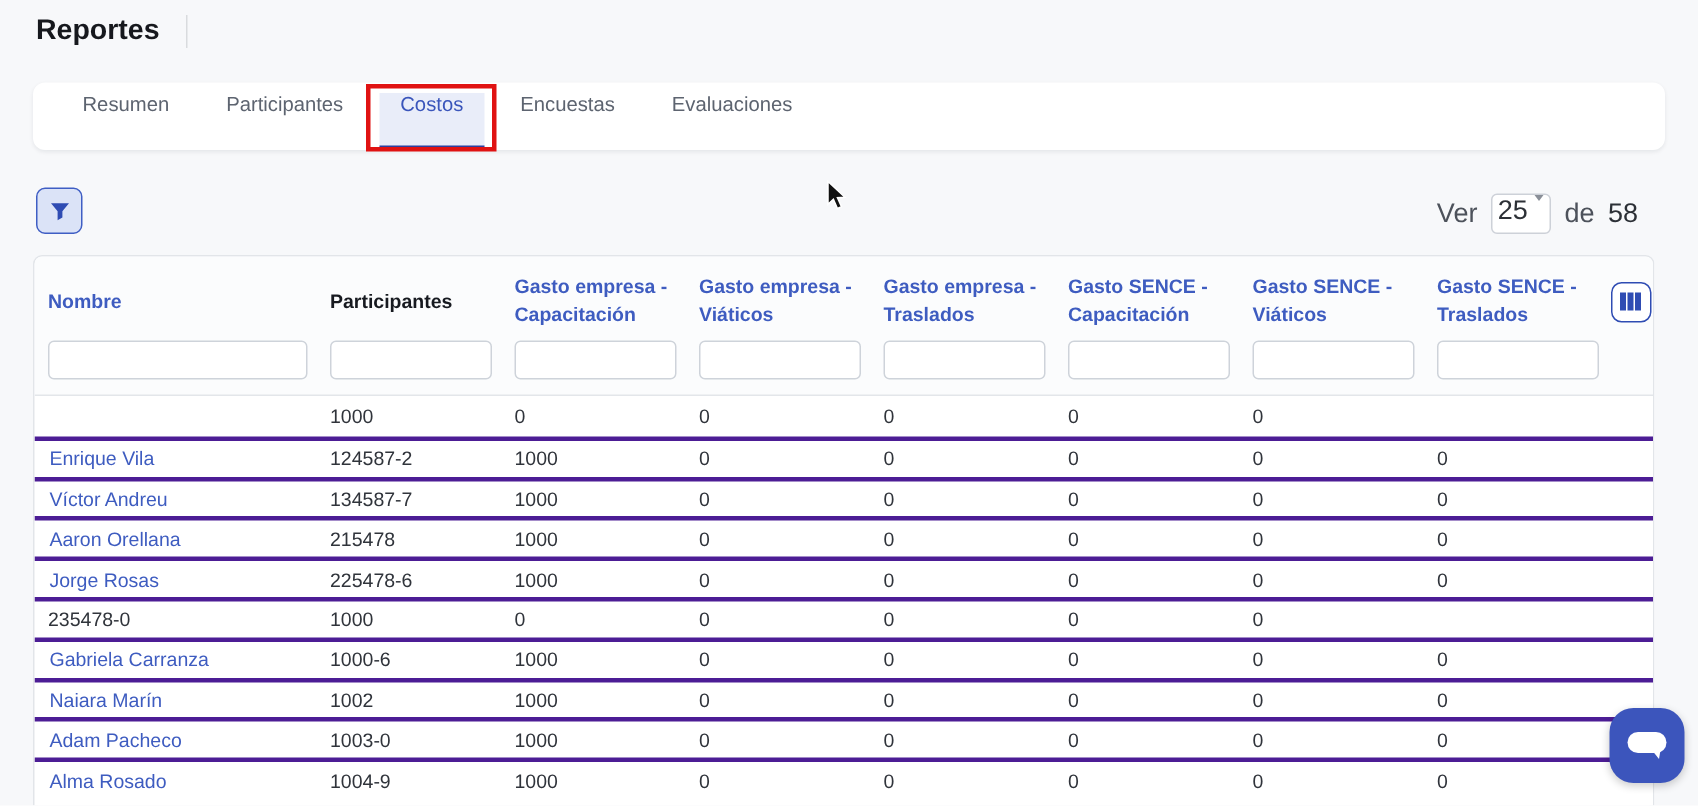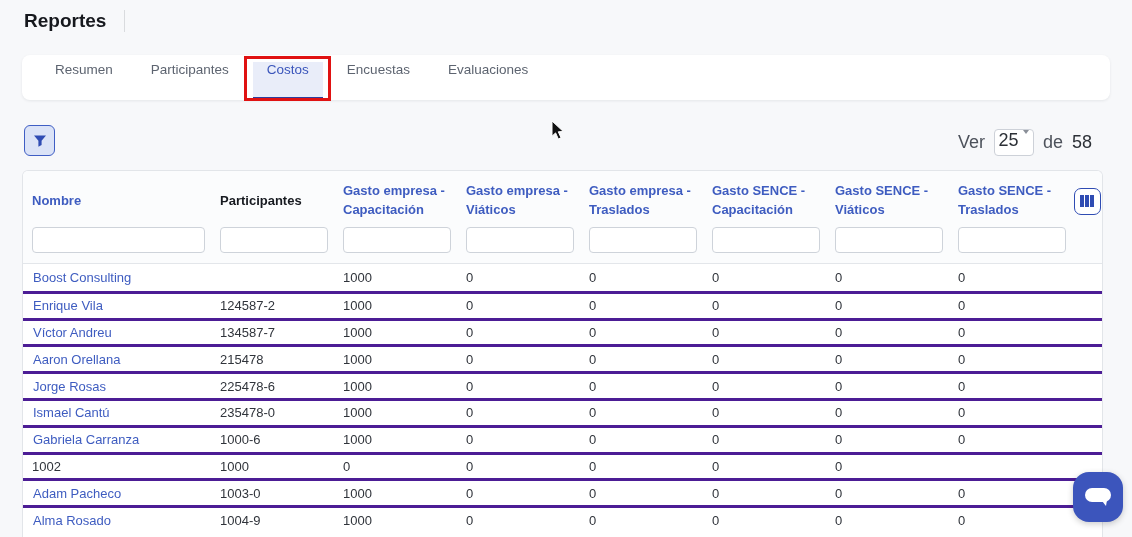--- a/index.html
+++ b/index.html
@@ -173,21 +173,20 @@
         <div class="fcell"><input type="text" style=""></div>
         <div class="fcell"><input type="text" style=""></div>
         <div class="fcell"><input type="text" style=""></div>
         <div class="fcell"><input type="text" style=""></div>
         <div class="fcell"><input type="text" style=""></div>
         <div></div>
       </div>
   </div>
   <div>
       <div class="grid row">
-        <div class="cell-name">Boost Consulting</div>
         <div class="cell-id"></div>
         <div class="cell-val">1000</div>
         <div class="cell-val">0</div>
         <div class="cell-val">0</div>
         <div class="cell-val">0</div>
         <div class="cell-val">0</div>
         <div class="cell-val">0</div>
         <div></div>
       </div>
       <div class="grid row">
@@ -228,21 +227,20 @@
         <div class="cell-id">225478-6</div>
         <div class="cell-val">1000</div>
         <div class="cell-val">0</div>
         <div class="cell-val">0</div>
         <div class="cell-val">0</div>
         <div class="cell-val">0</div>
         <div class="cell-val">0</div>
         <div></div>
       </div>
       <div class="grid row">
-        <div class="cell-name">Ismael Cantú</div>
         <div class="cell-id">235478-0</div>
         <div class="cell-val">1000</div>
         <div class="cell-val">0</div>
         <div class="cell-val">0</div>
         <div class="cell-val">0</div>
         <div class="cell-val">0</div>
         <div class="cell-val">0</div>
         <div></div>
       </div>
       <div class="grid row">
@@ -250,20 +248,21 @@
         <div class="cell-id">1000-6</div>
         <div class="cell-val">1000</div>
         <div class="cell-val">0</div>
         <div class="cell-val">0</div>
         <div class="cell-val">0</div>
         <div class="cell-val">0</div>
         <div class="cell-val">0</div>
         <div></div>
       </div>
       <div class="grid row">
+        <div class="cell-name">Naiara Marín</div>
         <div class="cell-id">1002</div>
         <div class="cell-val">1000</div>
         <div class="cell-val">0</div>
         <div class="cell-val">0</div>
         <div class="cell-val">0</div>
         <div class="cell-val">0</div>
         <div class="cell-val">0</div>
         <div></div>
       </div>
       <div class="grid row">

